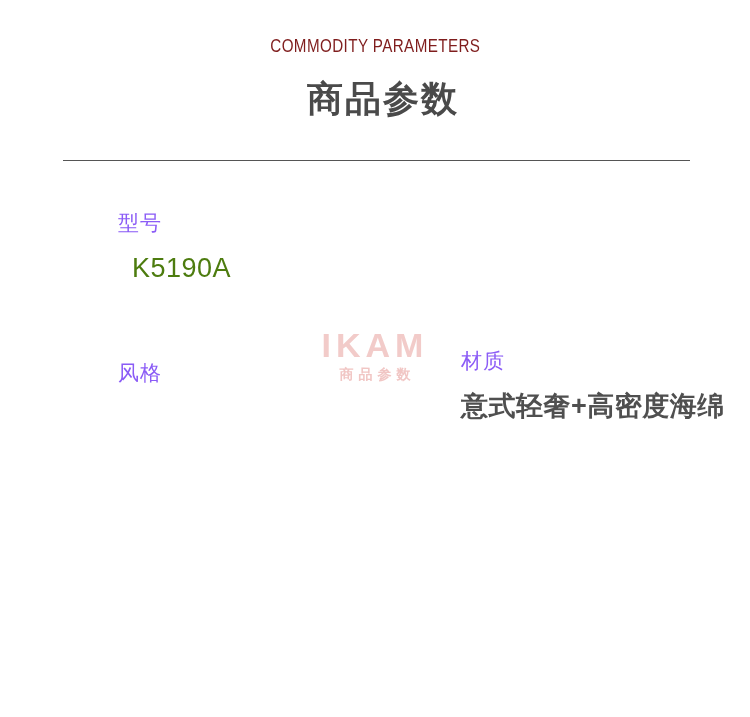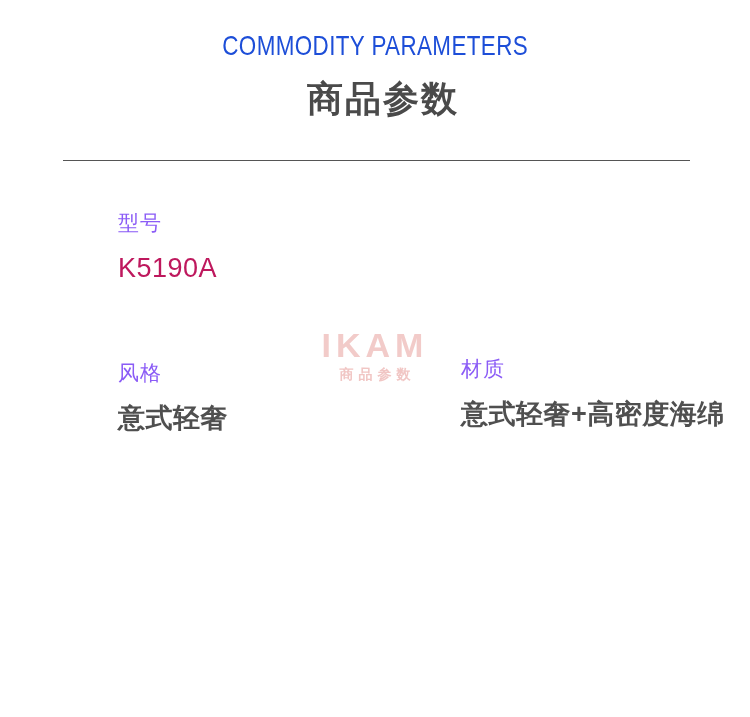--- a/index.html
+++ b/index.html
@@ -17,22 +17,22 @@
     background: #ffffff;
   }
 
   
   .title-en {
     position: absolute;
     top: 32px;
     left: 0;
     width: 750px;
     text-align: center;
-    color: #1d4ed8;
-    font-size: 28px;
+    color: #7f1d1d;
+    font-size: 19px;
     line-height: 28px;
     white-space: nowrap;
   }
   .title-en .squeeze {
     display: inline-block;
     transform: scaleX(0.80);
     transform-origin: center;
     letter-spacing: 0.5px;
   }
   .title-zh {
@@ -57,37 +57,38 @@
     height: 1px;
     background: #555555;
     border: none;
   }
 
   
   .spec-cell { position: absolute; white-space: nowrap; }
   .pos-r1-left  { left: 118px; top: 211px; }
   .pos-r1-right { left: 461px; top: 211px; }
   .pos-r2-left  { left: 118px; top: 361px; }
-  .pos-r2-right { left: 461px; top: 357px; }
+  .pos-r2-right { left: 461px; top: 349px; }
 
   .spec-label {
     font-size: 21px;
     line-height: 24px;
     color: #8b5cf6;
     letter-spacing: 1px;
   }
   .spec-value {
     margin-top: 17px;
     font-size: 27px;
     line-height: 32px;
   }
   .value-model {
-    color: #be185d;
+    color: #4d7c0f;
     font-weight: 400;
     letter-spacing: 0.5px;
+    margin-left: 14px;
   }
   .value-strong {
     color: #4f4f4f;
     font-weight: 600;
     letter-spacing: 0.5px;
   }
 
   
   .watermark {
     position: absolute;
@@ -135,21 +136,20 @@
   </div>
 
   <div class="spec-cell pos-r1-left">
     <div class="spec-label">型号</div>
     <div class="spec-value value-model">K5190A</div>
   </div>
 
 
   <div class="spec-cell pos-r2-left">
     <div class="spec-label">风格</div>
-    <div class="spec-value value-strong">意式轻奢</div>
   </div>
 
   <div class="spec-cell pos-r2-right">
     <div class="spec-label">材质</div>
     <div class="spec-value value-strong">意式轻奢+高密度海绵</div>
   </div>
 
 </div>
 
 </body></html>

